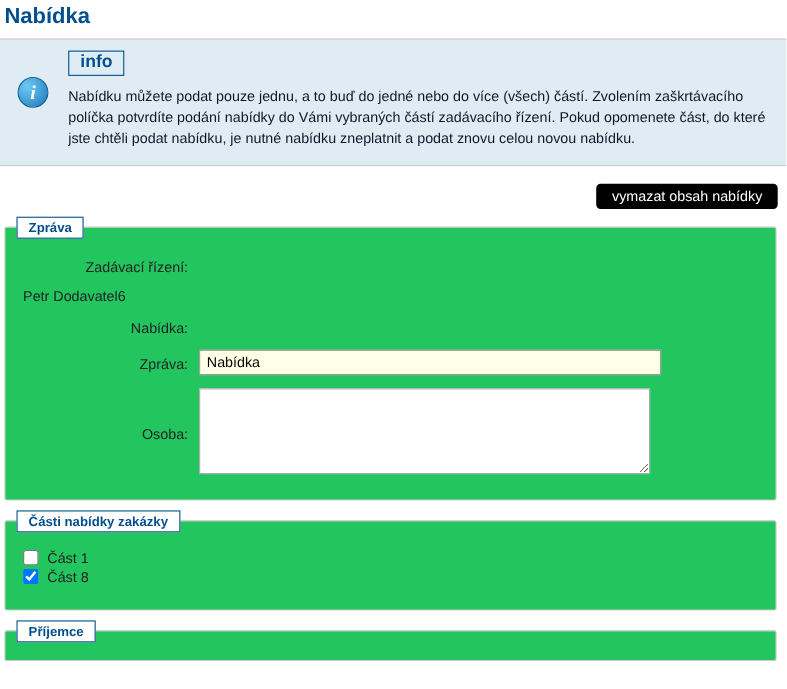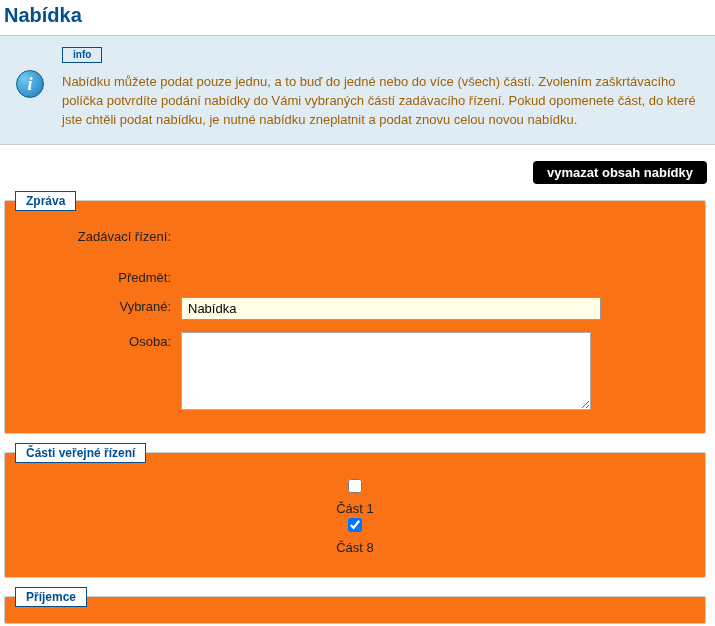--- a/index.html
+++ b/index.html
@@ -3,32 +3,32 @@
 <meta charset="utf-8">
 <style>
 * { box-sizing: border-box; margin: 0; padding: 0; }
 body { font-family: Arial, sans-serif; font-size: 13px; color: #333; background: #fff; width: 715px; }
 .page-title { color: #024F8F; font-size: 20px; font-weight: bold; padding: 4px 4px 8px 4px; }
 .info-panel { background: #E0ECF4; border-top: 1px solid #ccc; border-bottom: 1px solid #ccc; padding: 10px 12px 14px 12px; display: flex; gap: 14px; }
 .info-icon-wrap { flex-shrink: 0; width: 36px; display: flex; justify-content: center; padding-top: 24px; }
 .info-icon { width: 28px; height: 28px; border-radius: 50%; background: radial-gradient(circle at 30% 30%, #6FCAF5, #1B77B8); display: flex; align-items: center; justify-content: center; border: 1px solid #0F5A8E; }
 .info-icon span { color: #fff; font-family: Georgia, serif; font-style: italic; font-weight: bold; font-size: 18px; }
 .info-body { flex: 1; }
-.info-badge { display: inline-block; border: 1px solid #024F8F; color: #024F8F; font-size: 10px; font-weight: bold; padding: 1px 10px 2px 10px; margin-bottom: 10px; background: #E0ECF4; }
-.info-text { line-height: 1.45; color: #a16207; }
+.info-badge { display: inline-block; border: 1px solid #024F8F; color: #024F8F; font-size: 16px; font-weight: bold; padding: 1px 10px 2px 10px; margin-bottom: 10px; background: #E0ECF4; }
+.info-text { line-height: 1.45; color: #0f172a; }
 .action-row { text-align: right; padding: 16px 8px 12px 8px; }
-.btn-black { background: #000; color: #fff; font-weight: bold; font-size: 13px; padding: 4px 14px; border-radius: 4px; border: none; cursor: pointer; }
-.fieldset { margin: 4px 9px 18px 4px; background: #f97316; border: 1px solid #ccc; border-radius: 2px; padding: 0 0 14px 0; }
+.btn-black { background: #000; color: #fff; font-weight: normal; font-size: 13px; padding: 4px 14px; border-radius: 4px; border: none; cursor: pointer; }
+.fieldset { margin: 4px 9px 18px 4px; background: #22c55e; border: 1px solid #ccc; border-radius: 2px; padding: 0 0 14px 0; }
 .legend { position: relative; top: -10px; left: 10px; display: inline-block; background: #fff; border: 1px solid #024F8F; color: #024F8F; font-size: 12px; font-weight: bold; padding: 2px 10px; }
-.form-row { display: flex; align-items: flex-start; padding: 6px 16px; }
+.form-row { display: flex; align-items: center; padding: 6px 16px; }
 .form-label { width: 160px; text-align: right; padding-right: 10px; padding-top: 2px; color: #222; }
 .form-value { flex: 1; color: #222; }
 .text-input { width: 420px; padding: 3px 6px; border: 1px solid #999; background: #FFFFE8; font-size: 13px; }
 .textarea { width: 410px; height: 78px; padding: 4px 6px; border: 1px solid #aaa; background: #fff; font-size: 13px; resize: both; }
-.checkbox-row { display: flex; align-items: center; gap: 8px; margin-bottom: 2px; flex-direction: column; }
+.checkbox-row { display: flex; align-items: center; gap: 8px; margin-bottom: 2px; }
 .checkbox-row input { width: 14px; height: 14px; }
 </style>
 </head>
 <body>
 
 <div class="page-title">Nabídka</div>
 
 <div class="info-panel">
   <div class="info-icon-wrap">
     <div class="info-icon">
@@ -46,43 +46,44 @@
 </div>
 
 <div class="fieldset">
   <div class="legend">Zpráva</div>
 
   <div class="form-row">
     <div class="form-label">Zadávací řízení:</div>
   </div>
 
   <div class="form-row">
+    <div class="form-value">Petr Dodavatel6</div>
   </div>
 
   <div class="form-row">
-    <div class="form-label">Předmět:</div>
+    <div class="form-label">Nabídka:</div>
   </div>
 
   <div class="form-row">
-    <div class="form-label">Vybrané:</div>
+    <div class="form-label">Zpráva:</div>
     <div class="form-value">
       <input type="text" class="text-input" value="Nabídka" style="">
     </div>
   </div>
 
   <div class="form-row">
     <div class="form-label">Osoba:</div>
     <div class="form-value">
       <textarea class="textarea" style=""></textarea>
     </div>
   </div>
 </div>
 
 <div class="fieldset">
-  <div class="legend">Části veřejné řízení</div>
+  <div class="legend">Části nabídky zakázky</div>
   <div class="form-row">
     <div class="form-value">
       <div class="checkbox-row">
         <input type="checkbox" style="">
         <span>Část 1</span>
       </div>
       <div class="checkbox-row">
         <input type="checkbox" checked="" style="">
         <span>Část 8</span>
       </div>

